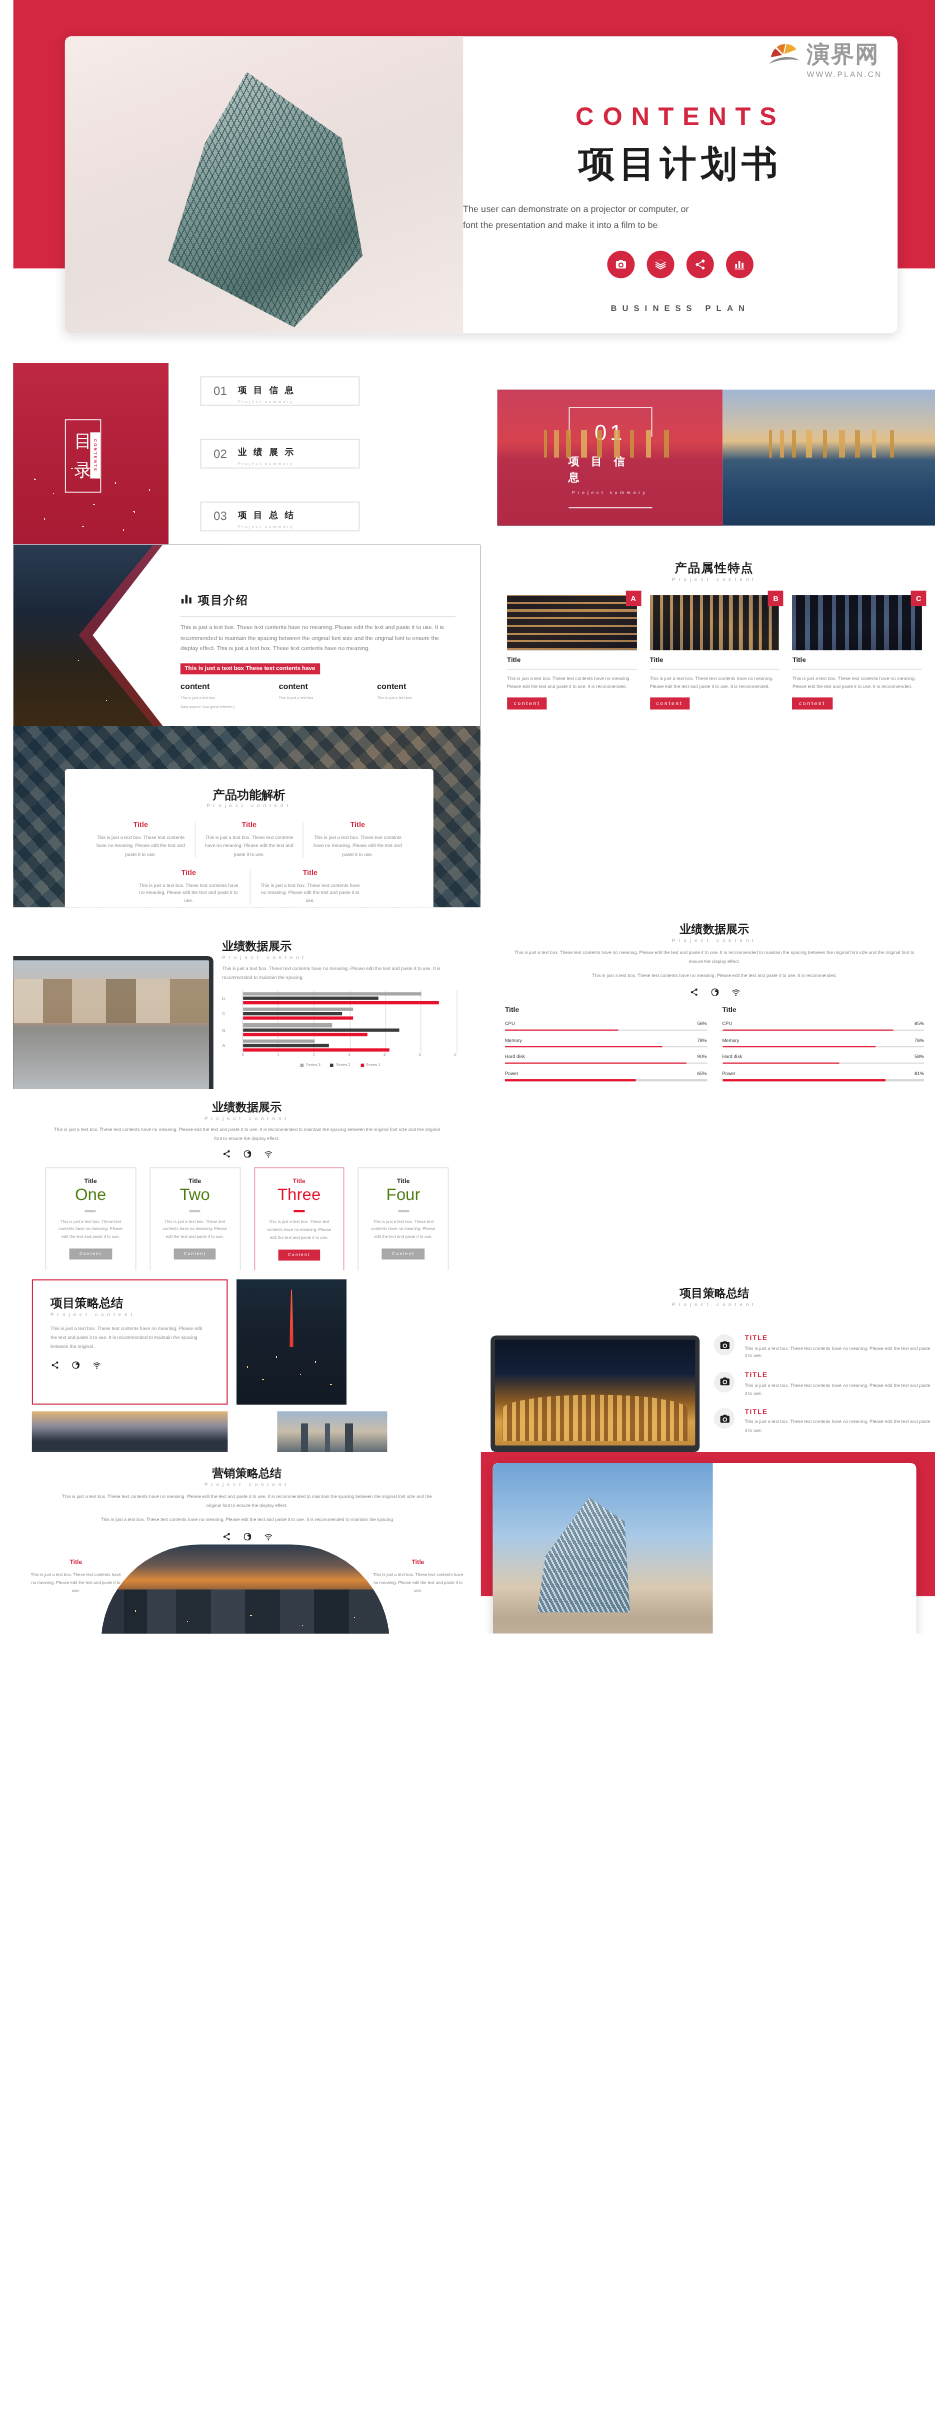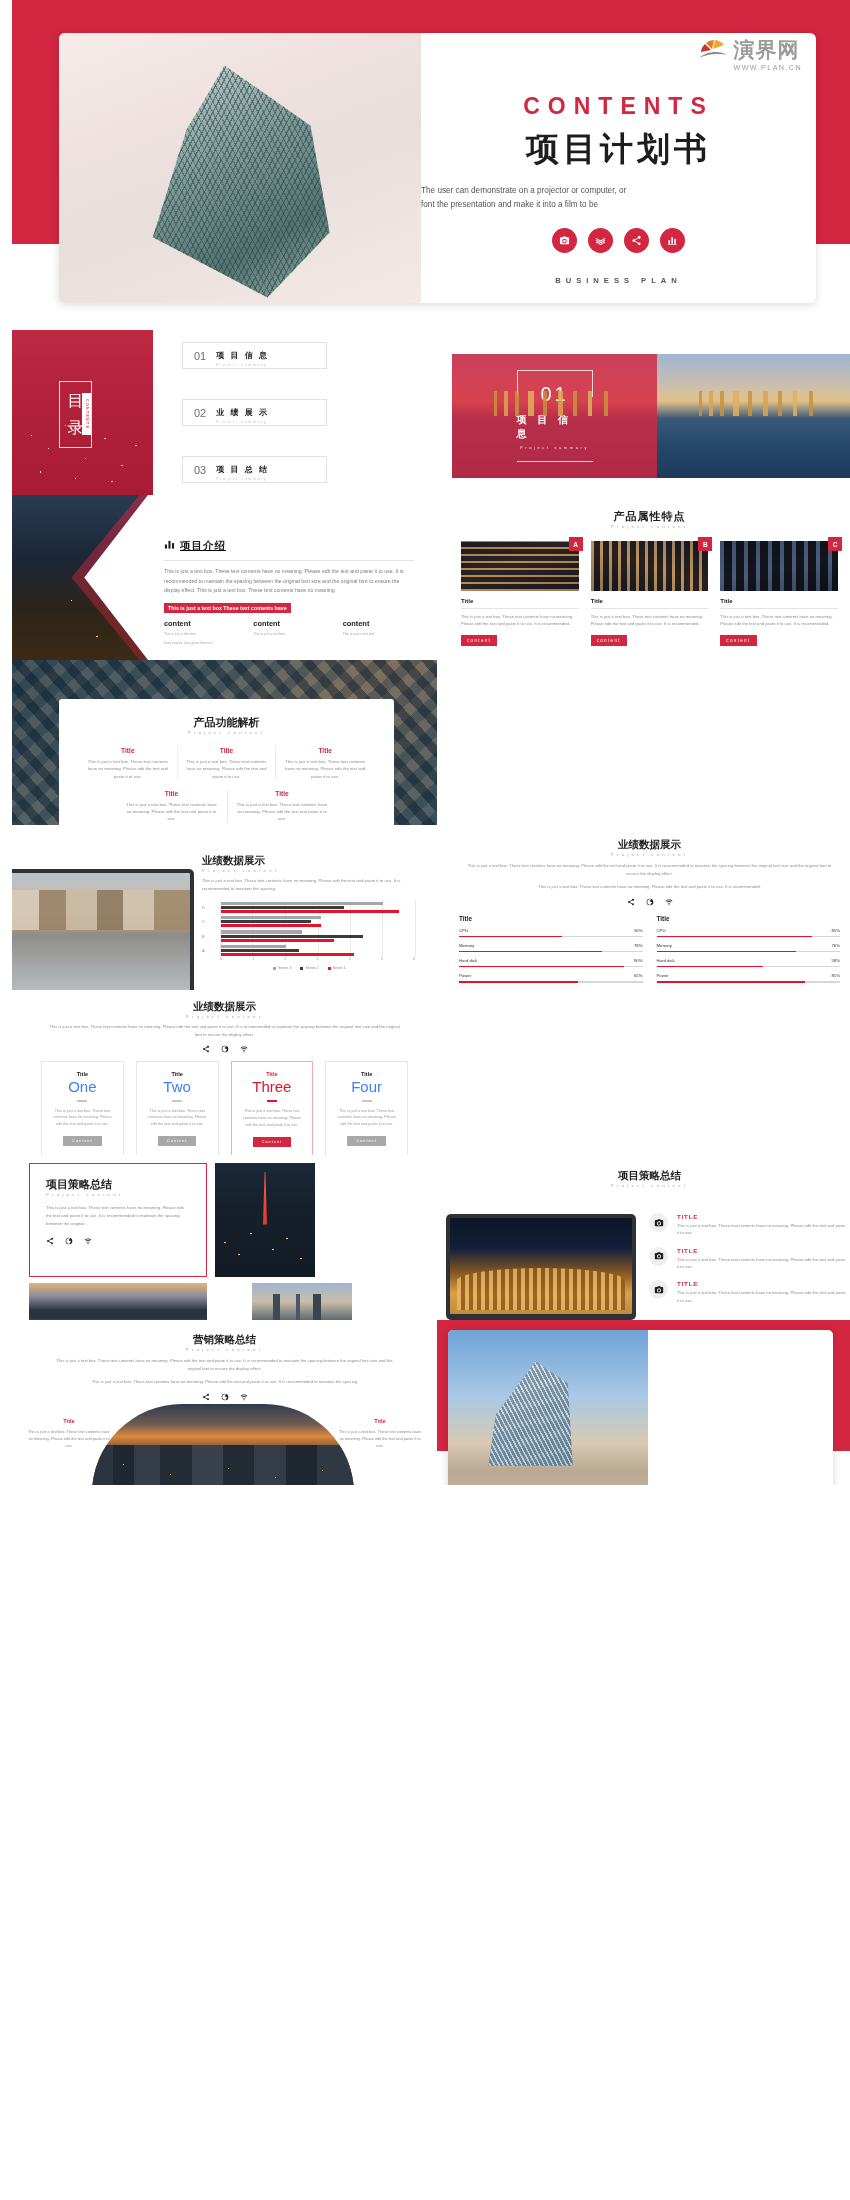--- a/index.html
+++ b/index.html
@@ -202,21 +202,21 @@
 
   
   #s4 { position:absolute; left:0; top:495px; width:425px; height:165px; }
   #s4 .bg { position:absolute; inset:0; }
   #s4 .whitecut { position:absolute; left:0; top:0; width:100%; height:100%;
     background:#fff; clip-path: polygon(100% 0, 100% 100%, 32% 100%, 17% 50%, 32% 0); }
   #s4 .redstripe { position:absolute; left:0; top:0; width:100%; height:100%;
     background:linear-gradient(180deg,rgba(211,38,64,.55),rgba(211,38,64,.35));
     clip-path: polygon(30% 0, 46% 0, 30% 50%, 46% 100%, 30% 100%, 14% 50%); }
   #s4 .content { position:absolute; left:152px; top:44px; width:250px; }
-  #s4 h3 { font-size:10.5px; display:flex; align-items:flex-start; gap:5px;text-decoration:underline; }
+  #s4 h3 { font-size:10.5px; display:flex; align-items:flex-start; gap:5px; }
   #s4 .rule { height:1px; background:#e4e4e4; margin:7px 0 6px; }
   #s4 p { font-size:5.2px; line-height:1.85; color:#7d7d7d; }
   #s4 .hl { display:inline-block; background:#d32640; color:#fff; font-size:5.3px; font-weight:bold; padding:2px 4px; margin-top:6px;}
   #s4 .cols { display:flex; gap:18px; margin-top:5px; }
   #s4 .cols .c { flex:1; }
   #s4 .cols .ch { font-size:7.4px; font-weight:bold; color:#222; }
   #s4 .cols .cd { font-size:3.4px; color:#a8a8a8; margin-top:4px;}
   #s4 .src { font-size:3.4px; color:#a8a8a8; margin-top:5px;}
 
   
@@ -284,21 +284,21 @@
 
   
   #s10 { position:absolute; left:0; top:990px; width:425px; height:165px; }
   #s10 .t { text-align:center; font-size:10.5px; font-weight:bold; color:#1d1d1d; padding-top:10px;}
   #s10 .p { text-align:center; font-size:4.2px; line-height:1.8; color:#8c8c8c; margin:4px 34px 0;}
   #s10 .cards { display:flex; gap:12px; padding:0 29px; margin-top:8px;}
   .numcard { flex:1; border:1px solid #e6e6e6; text-align:center; padding:9px 8px 10px; background:#fff;}
   .numcard.active { border-color:#f0a9b5; }
   .numcard .nt { font-size:5.6px; font-weight:bold; color:#222;}
   .numcard.active .nt { color:#d32640; }
-  .numcard .nb { font-size:15px; color:#3b82f6; font-weight:300; margin-top:1px;}
+  .numcard .nb { font-size:15px; color:#4d7c0f; font-weight:300; margin-top:1px;}
   .numcard.active .nb { color:#e8112d; }
   .numcard .dash { width:10px; height:1.4px; background:#c7c7c7; margin:5px auto 6px;}
   .numcard.active .dash { background:#e8112d; height:2px;}
   .numcard .np { font-size:3.8px; line-height:1.8; color:#9a9a9a;}
   .numcard .nbtn { display:inline-block; background:#a8a8a8; color:#fff; font-size:3.8px; letter-spacing:1px; padding:3px 9px; margin-top:7px;}
   .numcard.active .nbtn { background:#d32640; }
 
   
   #s11 { position:absolute; left:425px; top:990px; width:425px; height:165px; }
 

